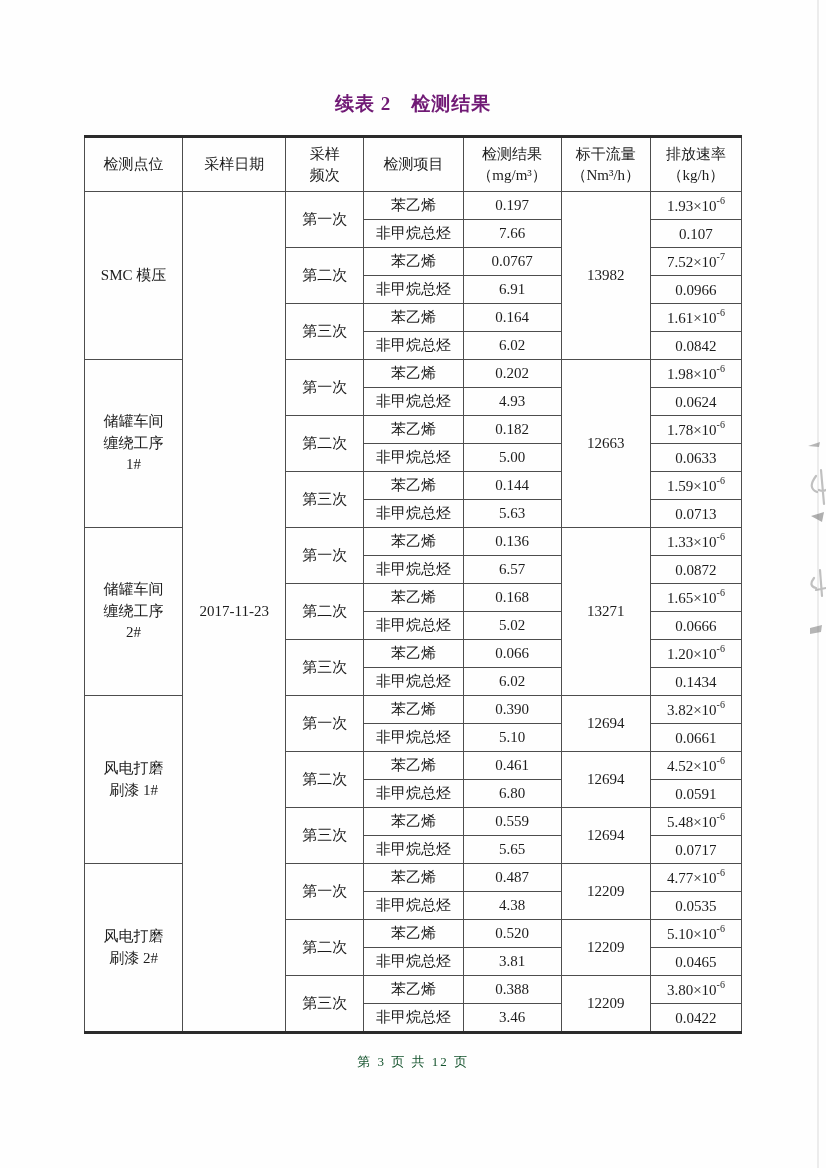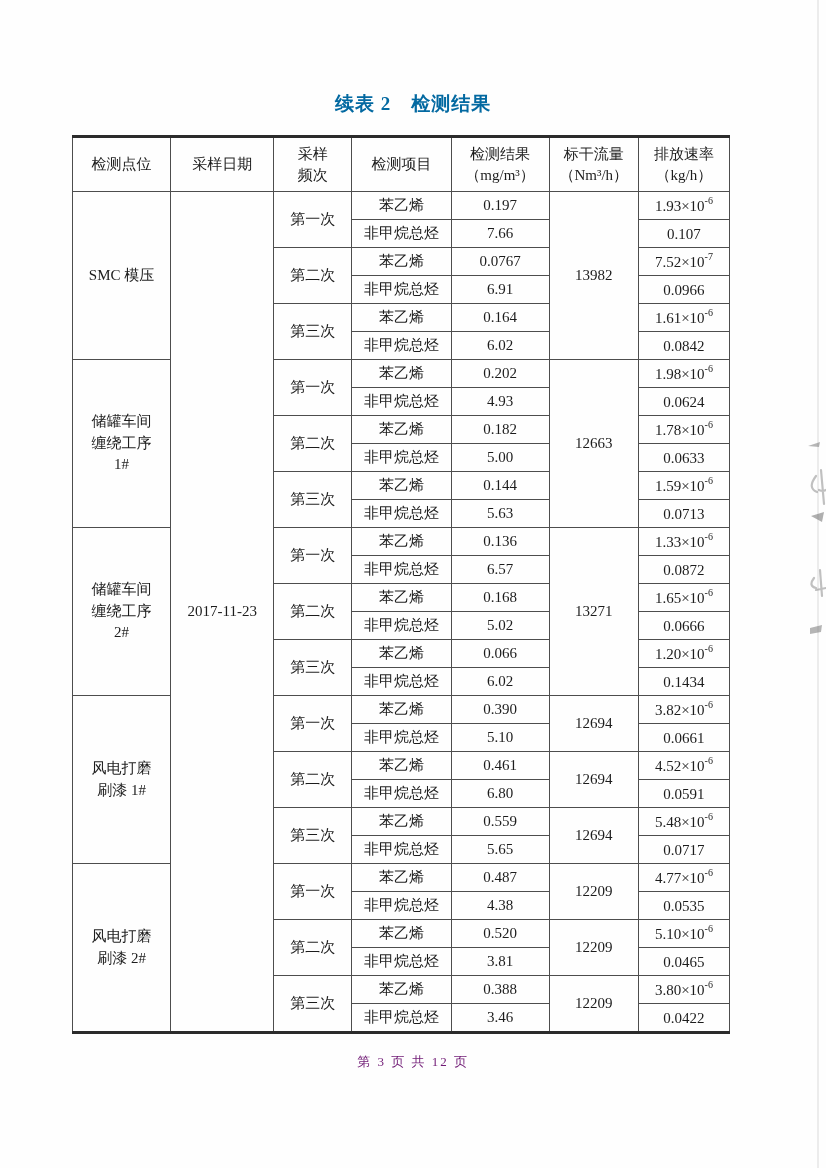--- a/index.html
+++ b/index.html
@@ -2,40 +2,40 @@
 <html><head>
 <meta charset="utf-8">
 <style>
   html,body { margin:0; padding:0; background:#ffffff; }
   .page {
     position:relative; width:826px; height:1168px; background:#fefefe;
     font-family:"Liberation Serif","DejaVu Serif",serif; color:#1c1c1c; overflow:hidden;
   }
   .doc-title {
     position:absolute; top:91px; left:0; width:826px; text-align:center;
-    font-size:19px; font-weight:bold; letter-spacing:1px; color:#0369a1;
+    font-size:19px; font-weight:bold; letter-spacing:1px; color:#701a75;
   }
   table.results {
-    position:absolute; left:72px; top:135px; width:658px;
+    position:absolute; left:84px; top:135px; width:658px;
     border-collapse:collapse; table-layout:fixed;
     border-top:3px solid #2b2b2b; border-bottom:3px solid #2b2b2b;
     border-left:1px solid #4d4d4d; border-right:1px solid #4d4d4d;
   }
   table.results th, table.results td {
     border:1px solid #4d4d4d; text-align:center; vertical-align:middle;
     font-size:15px; font-weight:normal; padding:0 2px; color:#1c1c1c;
     overflow:hidden;
   }
   table.results thead th { height:53px; line-height:1.35; }
   table.results tbody td { height:27px; }
   .pre { white-space:pre-line; line-height:1.45; }
   td sup { font-size:10px; position:relative; top:-1px; }
   .page-footer {
     position:absolute; top:1053px; left:0; width:826px; text-align:center;
-    font-size:13px; letter-spacing:2px; color:#701a75;
+    font-size:13px; letter-spacing:2px; color:#14532d;
   }
   .page-edge {
     position:absolute; top:0; left:817px; width:2px; height:1168px;
     background:#ececec;
   }
   .scan-artifact {
     position:absolute; left:786px; top:438px; opacity:0.55;
   }
 </style>
 </head>

